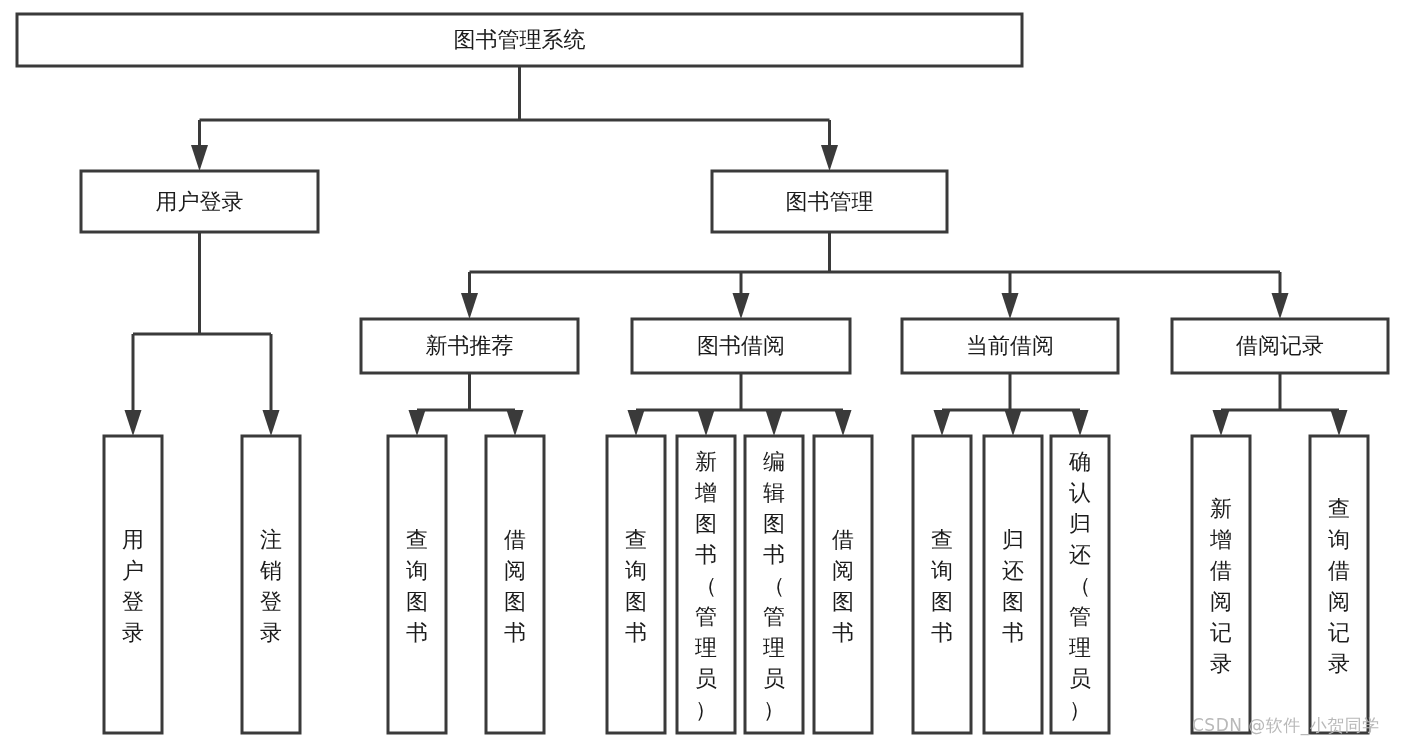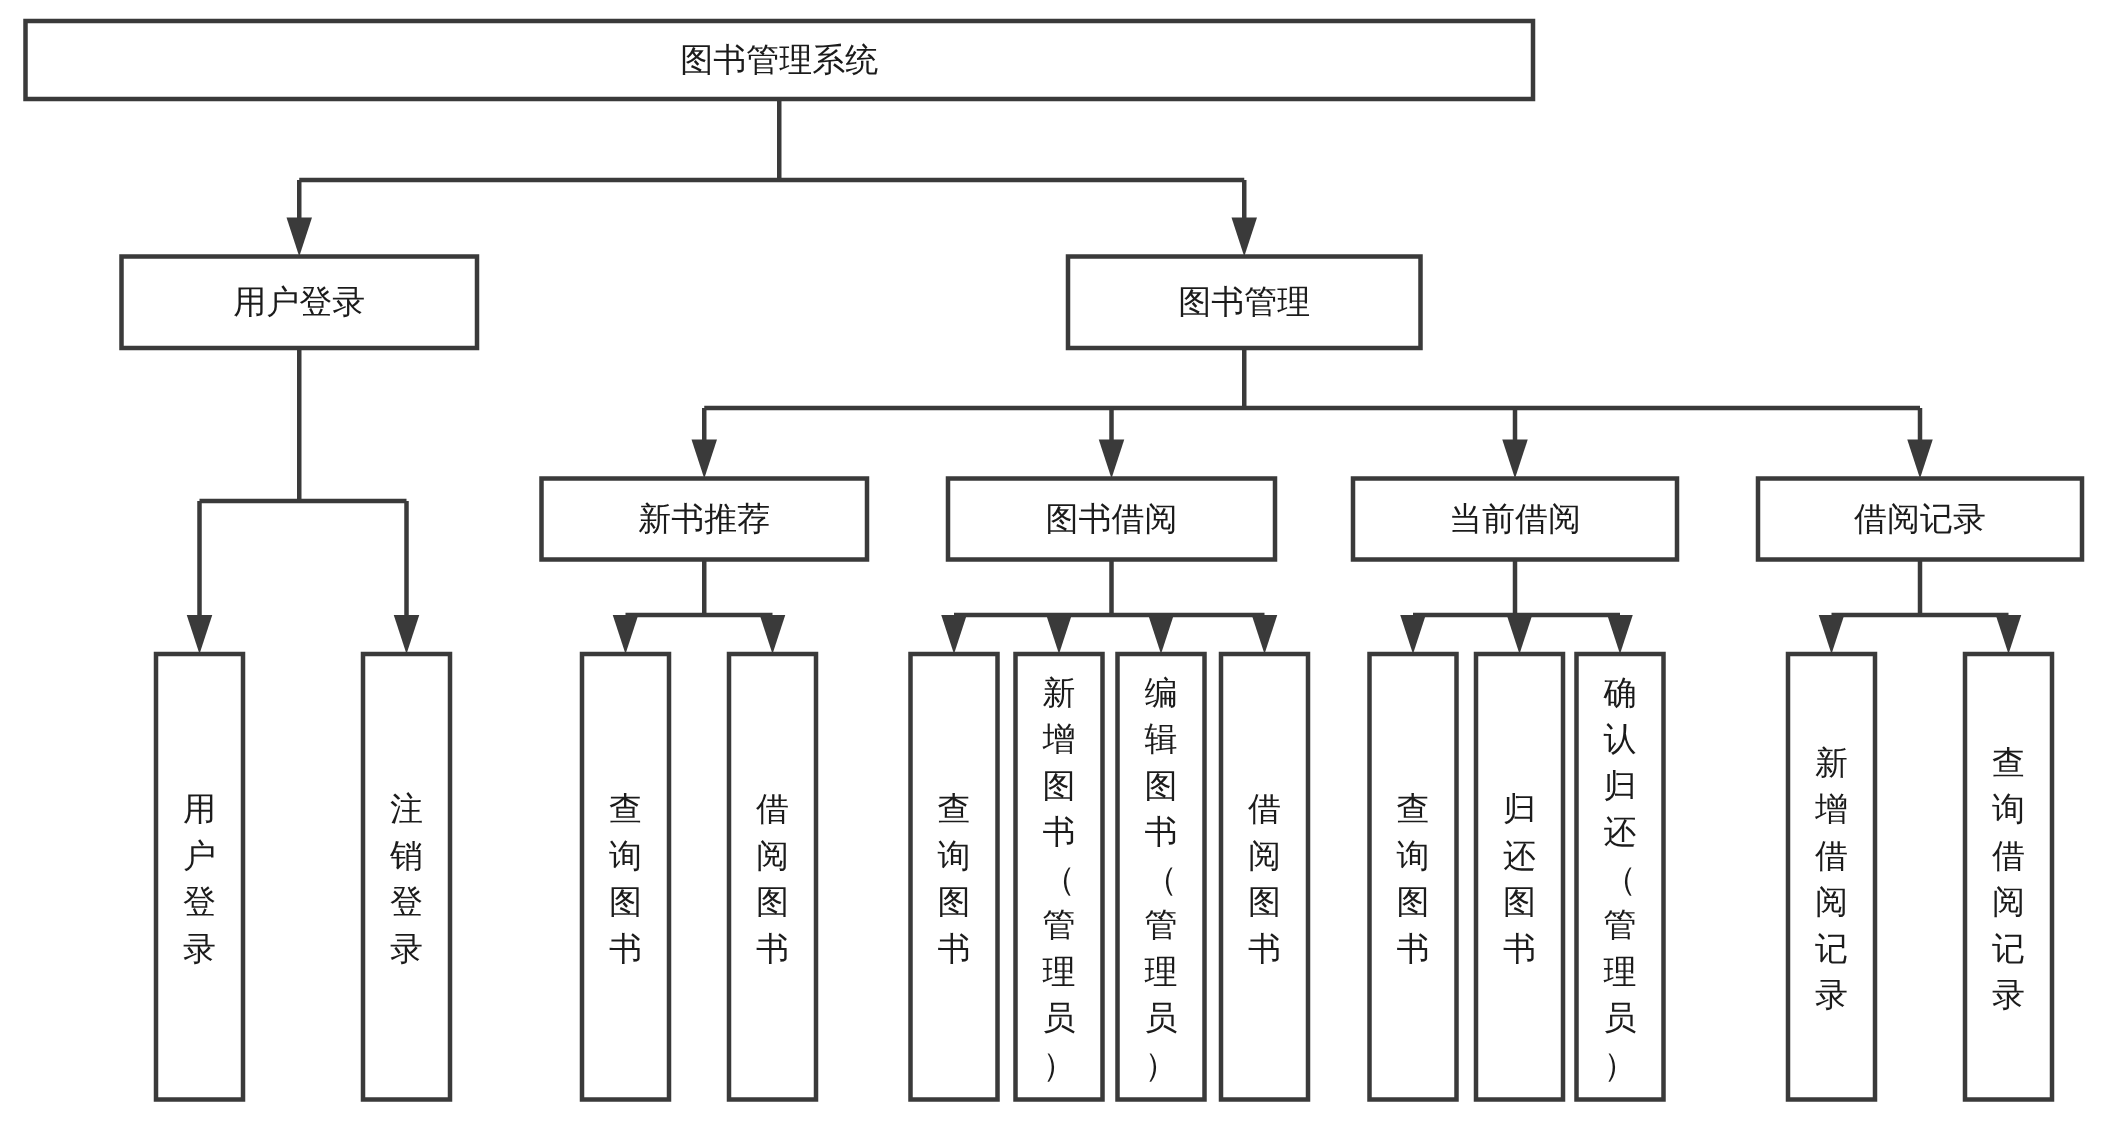--- a/index.html
+++ b/index.html
@@ -212,13 +212,14 @@
         <g>
           <rect class="node-box" x="1192" y="436" width="58" height="297"></rect>
           <text class="node-label-vertical" x="1221" y="515.68"><tspan x="1221" dy="0">新</tspan><tspan x="1221" dy="31">增</tspan><tspan x="1221" dy="31">借</tspan><tspan x="1221" dy="31">阅</tspan><tspan x="1221" dy="31">记</tspan><tspan x="1221" dy="31">录</tspan></text>
         </g>
         <g>
           <rect class="node-box" x="1310" y="436" width="58" height="297"></rect>
           <text class="node-label-vertical" x="1339" y="515.68"><tspan x="1339" dy="0">查</tspan><tspan x="1339" dy="31">询</tspan><tspan x="1339" dy="31">借</tspan><tspan x="1339" dy="31">阅</tspan><tspan x="1339" dy="31">记</tspan><tspan x="1339" dy="31">录</tspan></text>
         </g>
       </g>
     </svg>
+  <div class="watermark" style="left: 1192px; top: 714px;">CSDN @软件_小贺同学</div>
 </div>
 
 </body></html>

